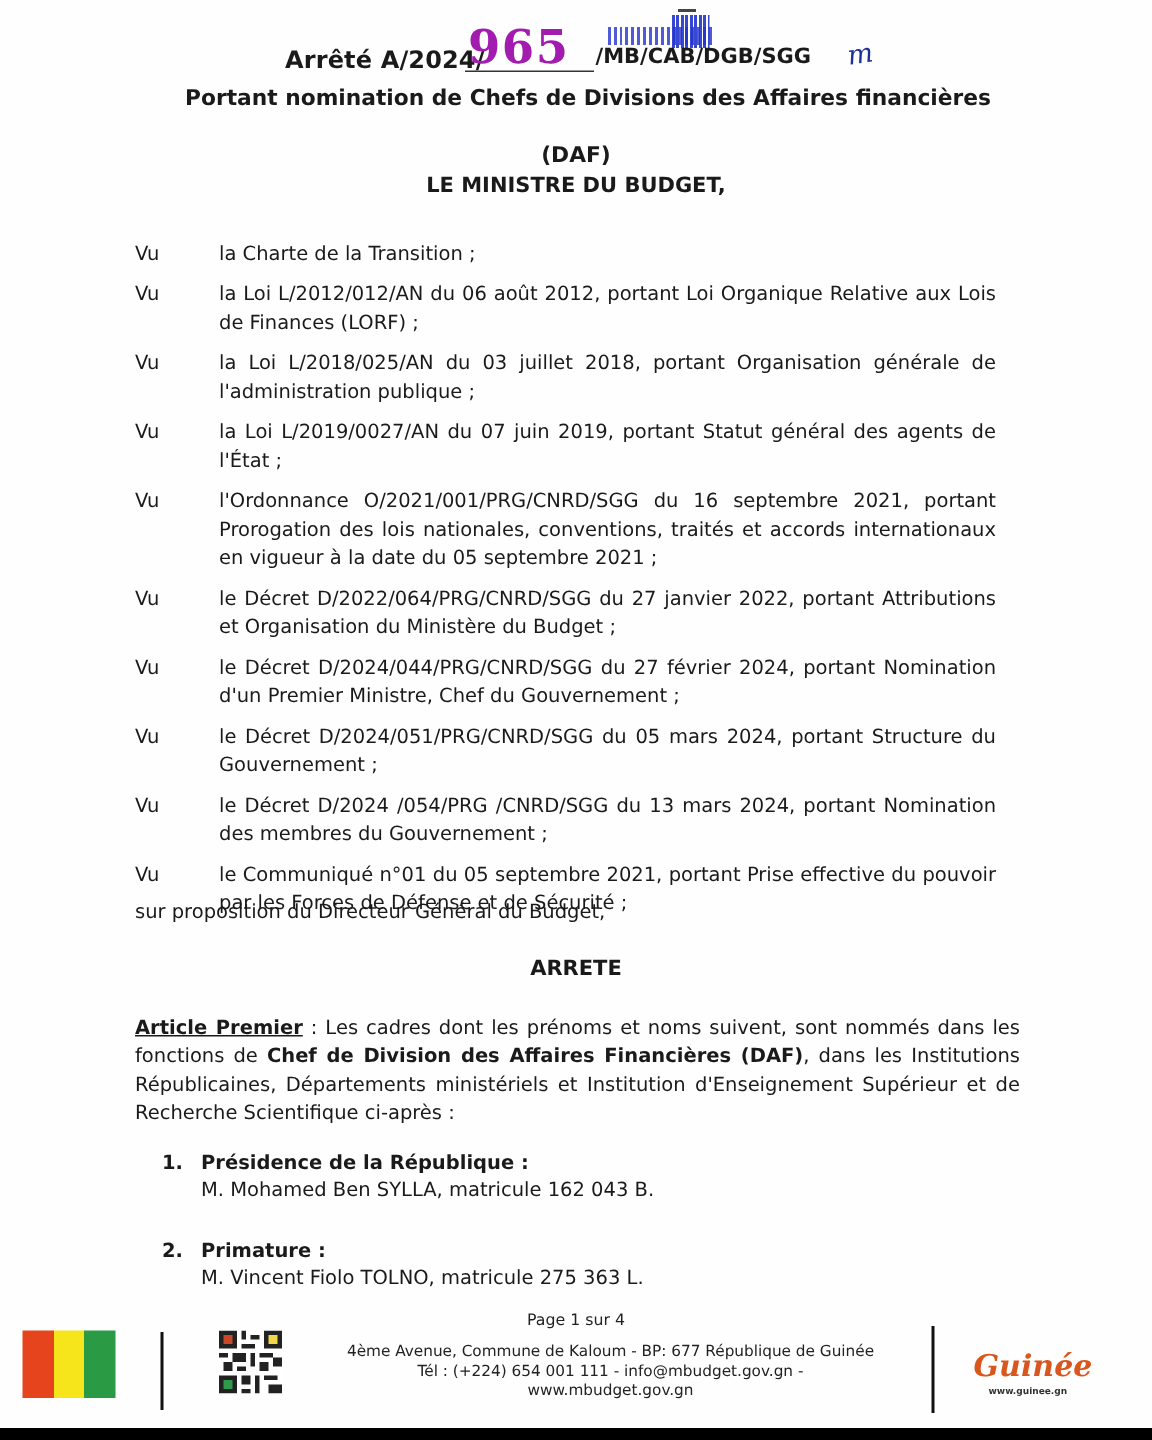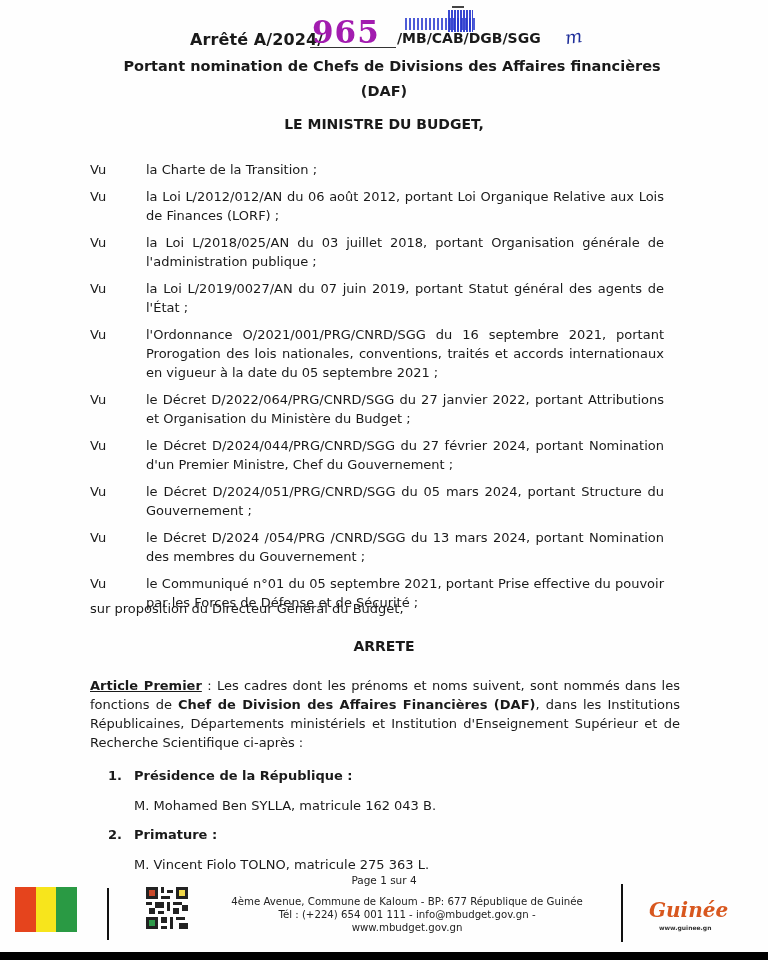--- a/index.html
+++ b/index.html
@@ -16,40 +16,40 @@
     .ref-suffix { position: absolute; left: 397px; top: 10px; font-size: 14px; font-weight: bold; }
     .stamp-mark { position: absolute; left: 405px; top: -2px; width: 70px; height: 12px;
       background: repeating-linear-gradient(90deg, #2f3fd0 0 2px, transparent 2px 4px); opacity: 0.85; }
     .stamp-mark2 { position: absolute; left: 448px; top: -10px; width: 25px; height: 22px;
       background: repeating-linear-gradient(90deg, #2233cc 0 2px, transparent 2px 3px); opacity: 0.9; }
     .dash-mark { position: absolute; left: 452px; top: -14px; width: 12px; height: 2px; background: #444; }
     .initials { position: absolute; left: 565px; top: 6px; font-family: "DejaVu Serif", serif; font-style: italic; font-size: 18px; color: #1f2f9a; transform: rotate(-8deg); }
 
     .title-line { position: absolute; left: 0; width: 768px; text-align: center; font-size: 14.5px; font-weight: bold; }
     .t1 { top: 58px; padding-left: 16px; }
-    .t2 { top: 83px; }
+    .t2 { top: 96px; }
     .minister { position: absolute; top: 116px; left: 0; width: 768px; text-align: center; font-size: 14px; font-weight: bold; }
 
     
     .vu-list { position: absolute; left: 90px; top: 160px; width: 574px; }
     .vu-item { position: relative; display: flex; margin-bottom: 8px; gap: 10px; }
     .vu-label { width: 46px; flex: 0 0 46px; font-size: 13px; line-height: 19px; }
     .vu-text { flex: 1; font-size: 13px; line-height: 19px; text-align: justify; text-align-last: left; }
 
     .proposal { position: absolute; left: 90px; top: 601px; font-size: 13px; }
     .arrete { position: absolute; top: 638px; left: 0; width: 768px; text-align: center; font-size: 14px; font-weight: bold; }
 
     .article { position: absolute; left: 90px; top: 676px; width: 590px; font-size: 13px; line-height: 19px; text-align: justify; }
     .article .art-label { font-weight: bold; text-decoration: underline; margin-top: 16px; }
     .article .art-bold { font-weight: bold; }
 
     .entry { position: absolute; left: 108px; font-size: 13px; }
     .entry .num { display: inline-block; width: 26px; font-weight: bold; }
     .entry .head { font-weight: bold; }
-    .entry .person { display: block; margin-left: 26px; margin-top: 15px; text-align: right; }
+    .entry .person { display: block; margin-left: 26px; margin-top: 3px; text-align: right; }
     .e1 { top: 768px; }
     .e2 { top: 827px; }
 
     
     .page-num { position: absolute; top: 874px; left: 0; width: 768px; text-align: center; font-size: 10.5px; color: #222; }
     .flag { position: absolute; left: 15px; top: 887px; width: 62px; height: 45px; display: flex; }
     .flag span { flex: 1; }
     .vbar { position: absolute; width: 2px; background: #111; }
     .vb1 { left: 107px; top: 888px; height: 52px; }
     .vb2 { left: 621px; top: 884px; height: 58px; }

